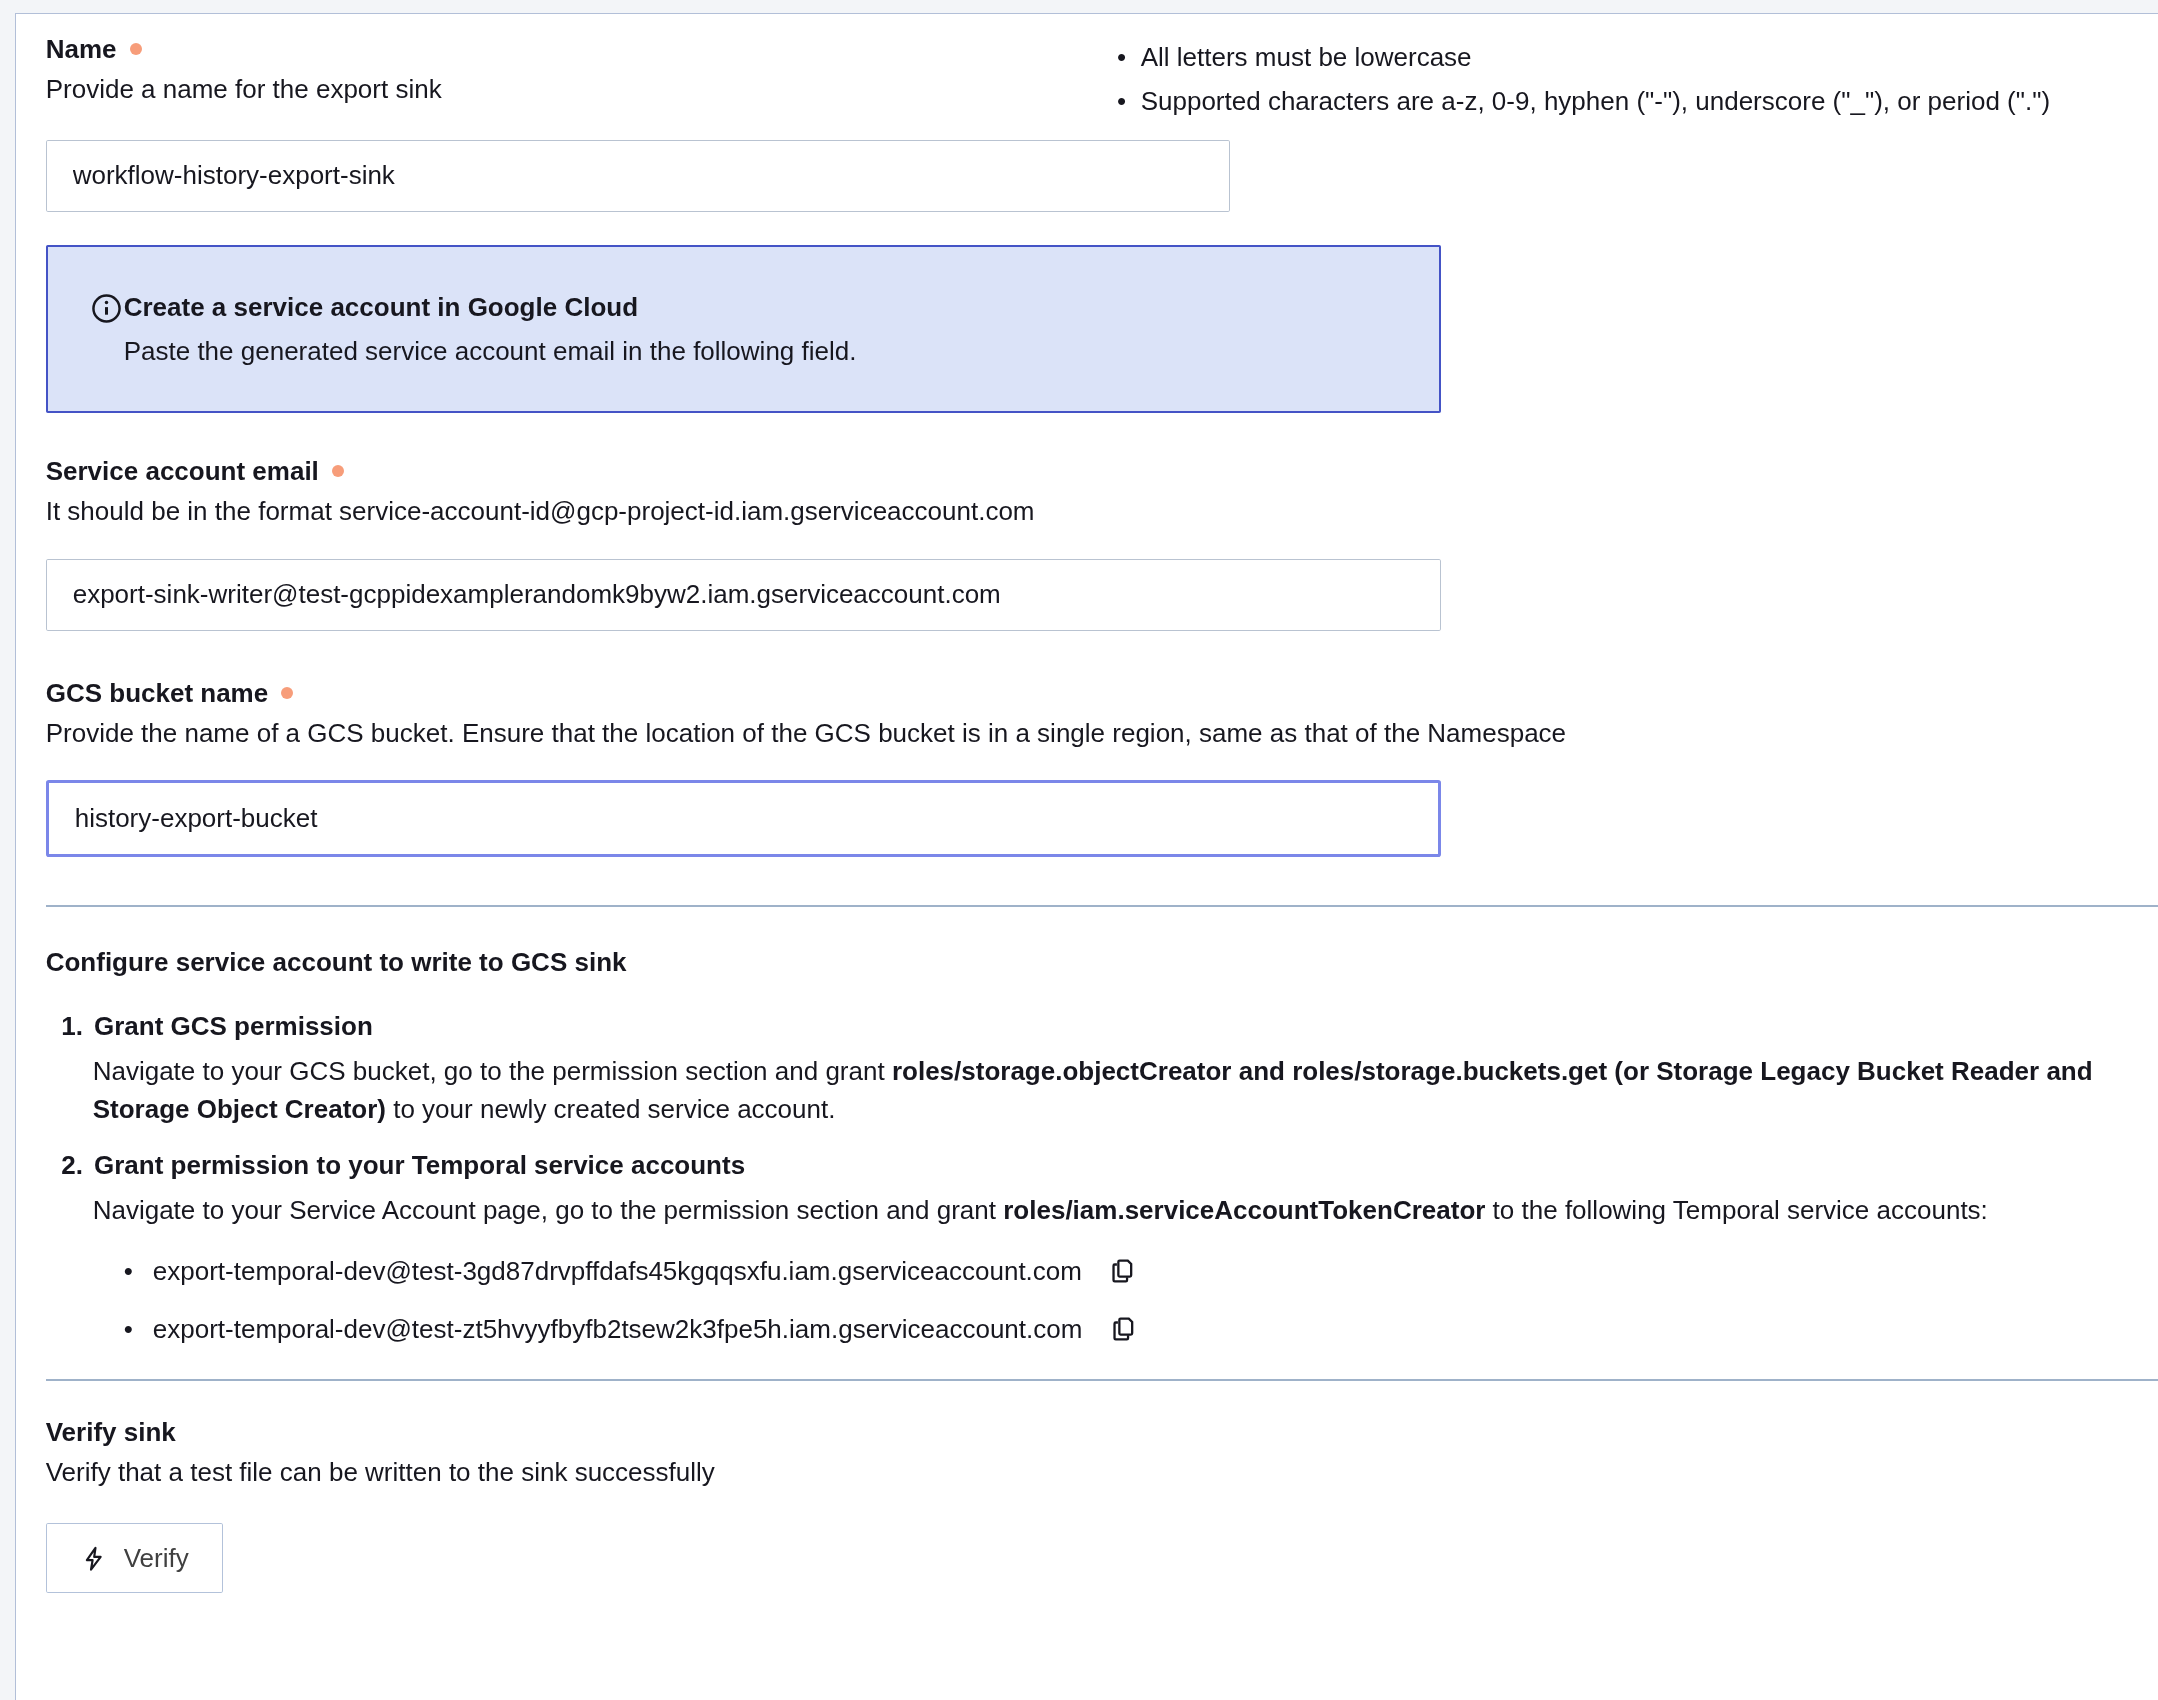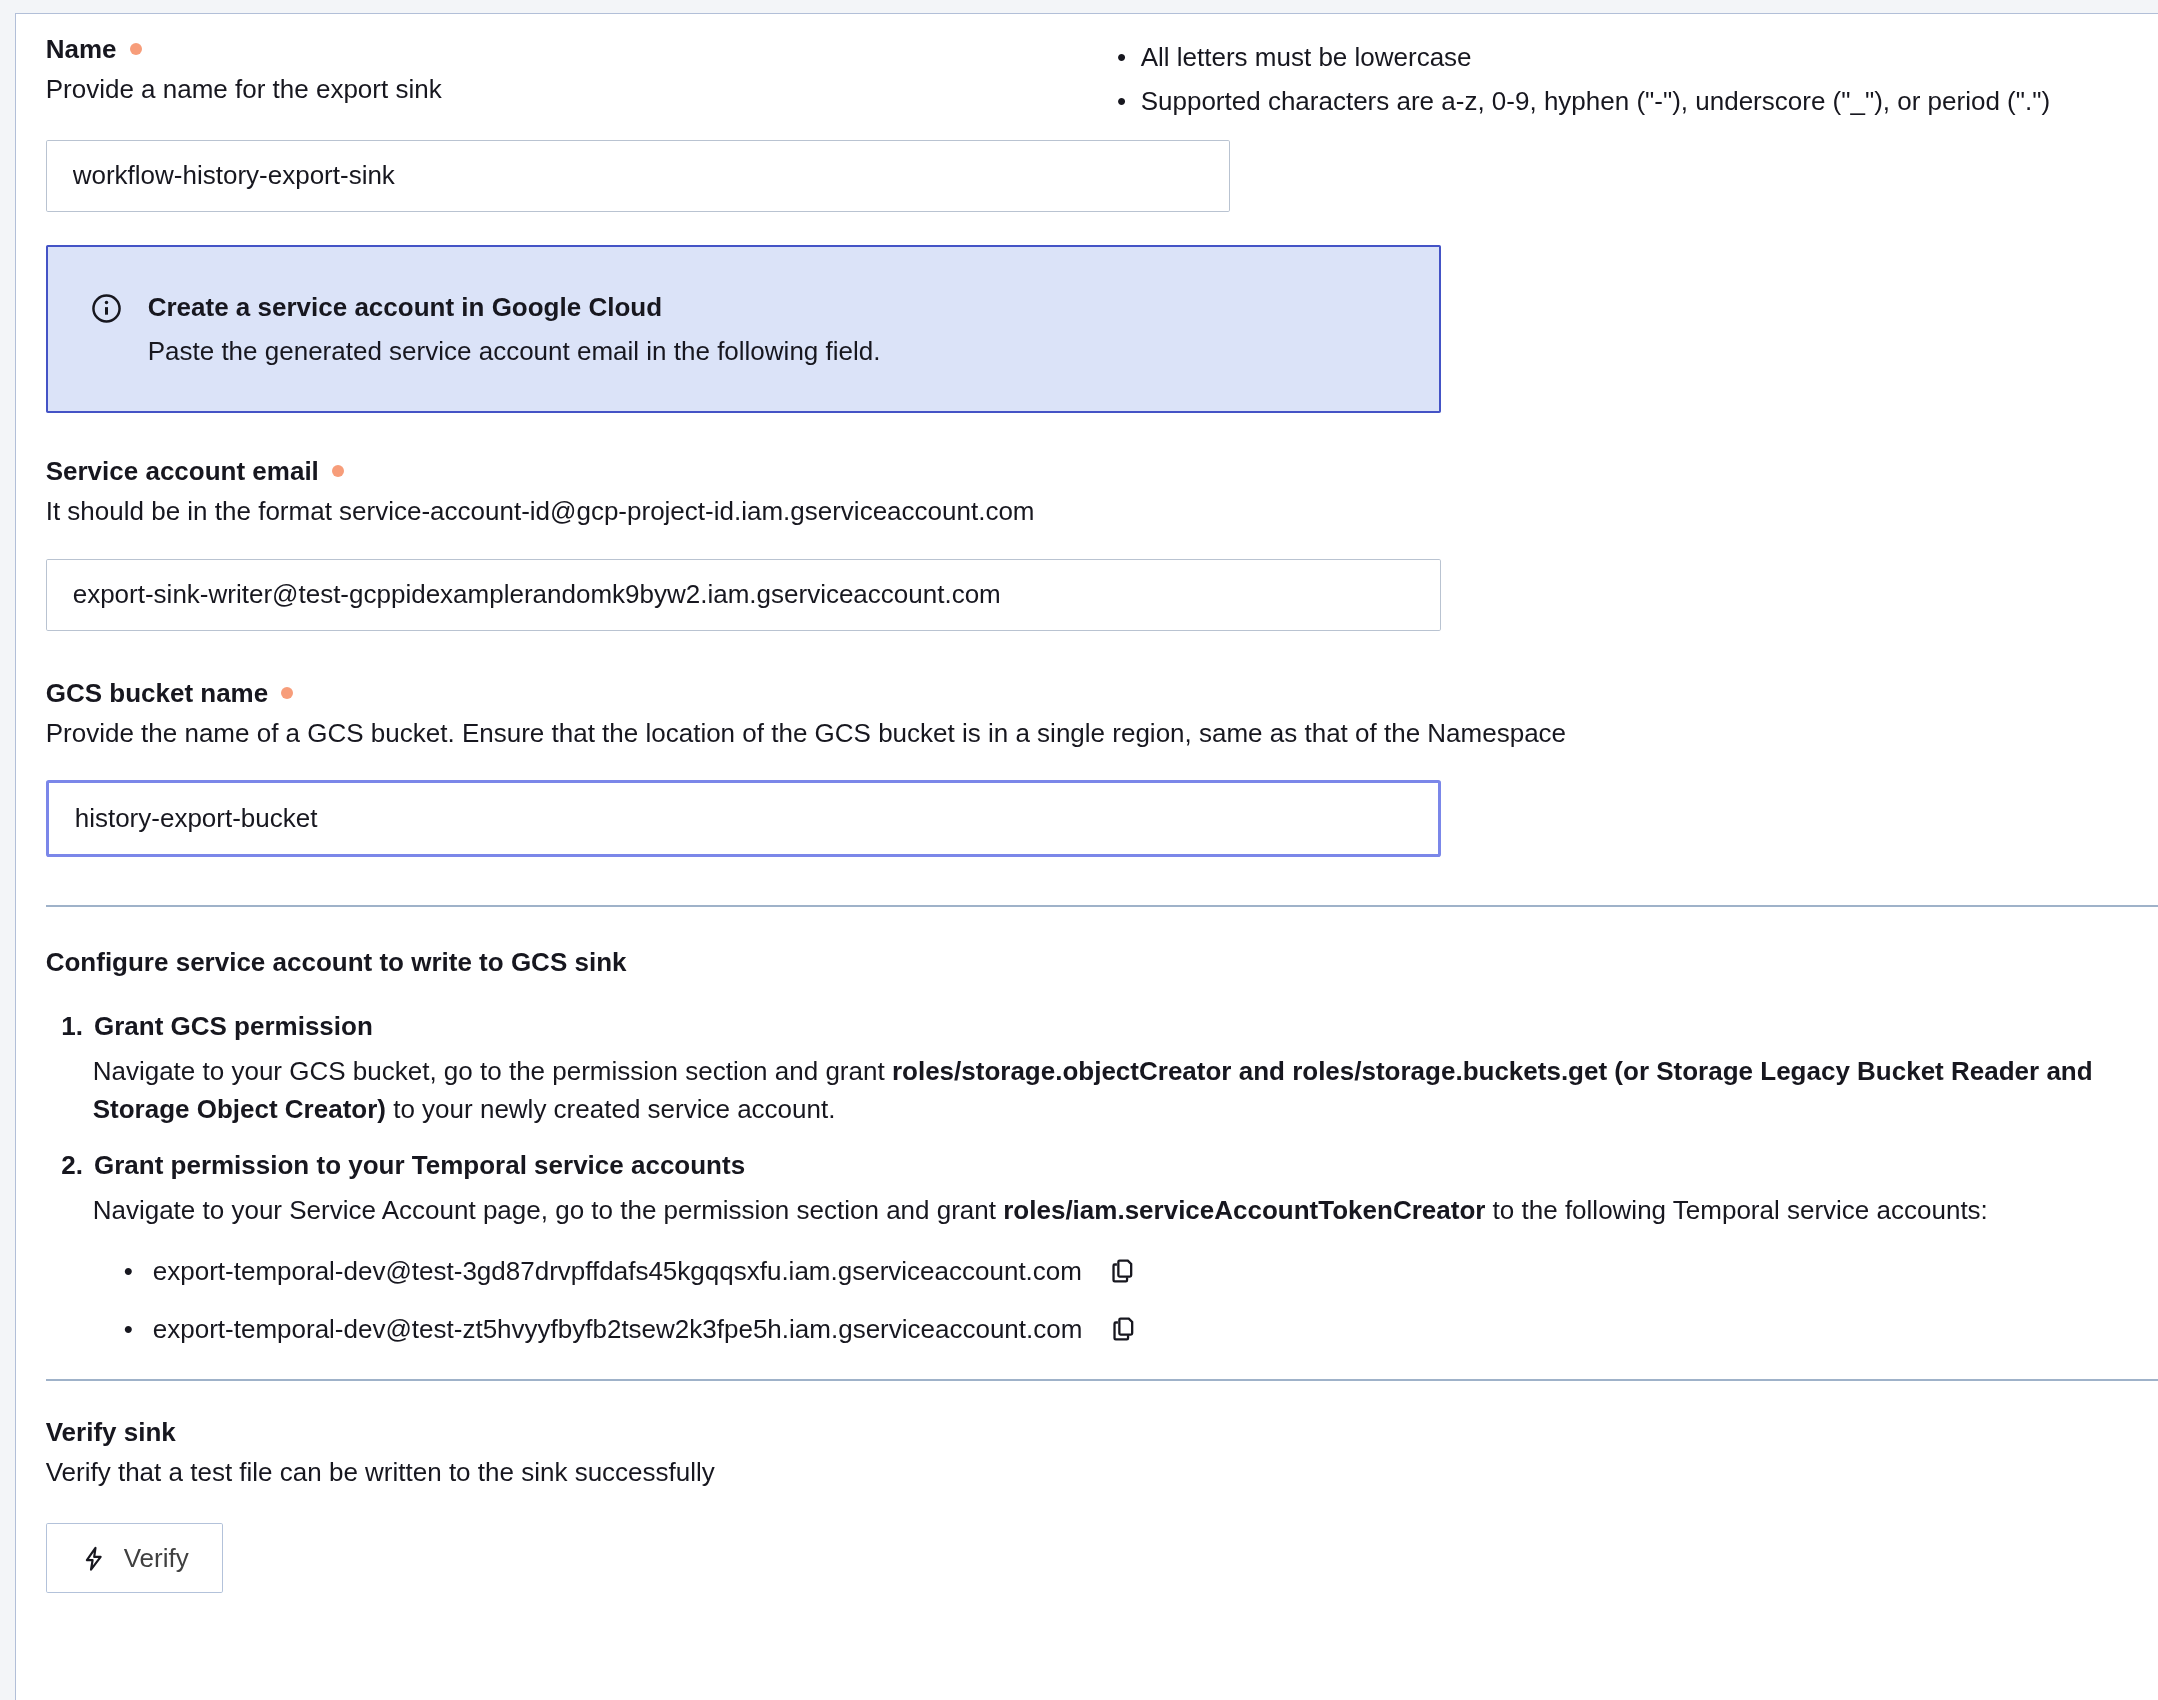--- a/index.html
+++ b/index.html
@@ -29,21 +29,21 @@
     font-family:"Liberation Sans", sans-serif;font-size:26px;color:#17171f;
     padding:0 26px;margin-top:33px;outline:none;
   }
   .w-name{width:1184px;}
   .w-wide{width:1395px;}
   .text-input.focused{border:3.7px solid #7b87e9;height:77px;border-radius:2.8px;}
 
   .info-banner{
     box-sizing:border-box;width:1395px;margin-top:33px;
     background:#dbe3f8;border:2.8px solid #4453c6;border-radius:1.8px;
-    padding:42px 37px 42px 42px;display:flex;align-items:flex-start;gap:25px;
+    padding:42px 37px 42px 42px;display:flex;align-items:flex-start;gap:1px;
   }
   .info-banner .icon-wrap{flex:none;margin-top:2.8px;}
   .banner-title{font-weight:bold;}
   .banner-body{margin-top:7.3px;}
 
   .section{margin-top:40px;}
   .section-tight{margin-top:44px;}
 
   .req-title{margin-bottom:11px;}
   .req-item{display:flex;gap:14.7px;padding-left:9.2px;margin-top:8.3px;}

